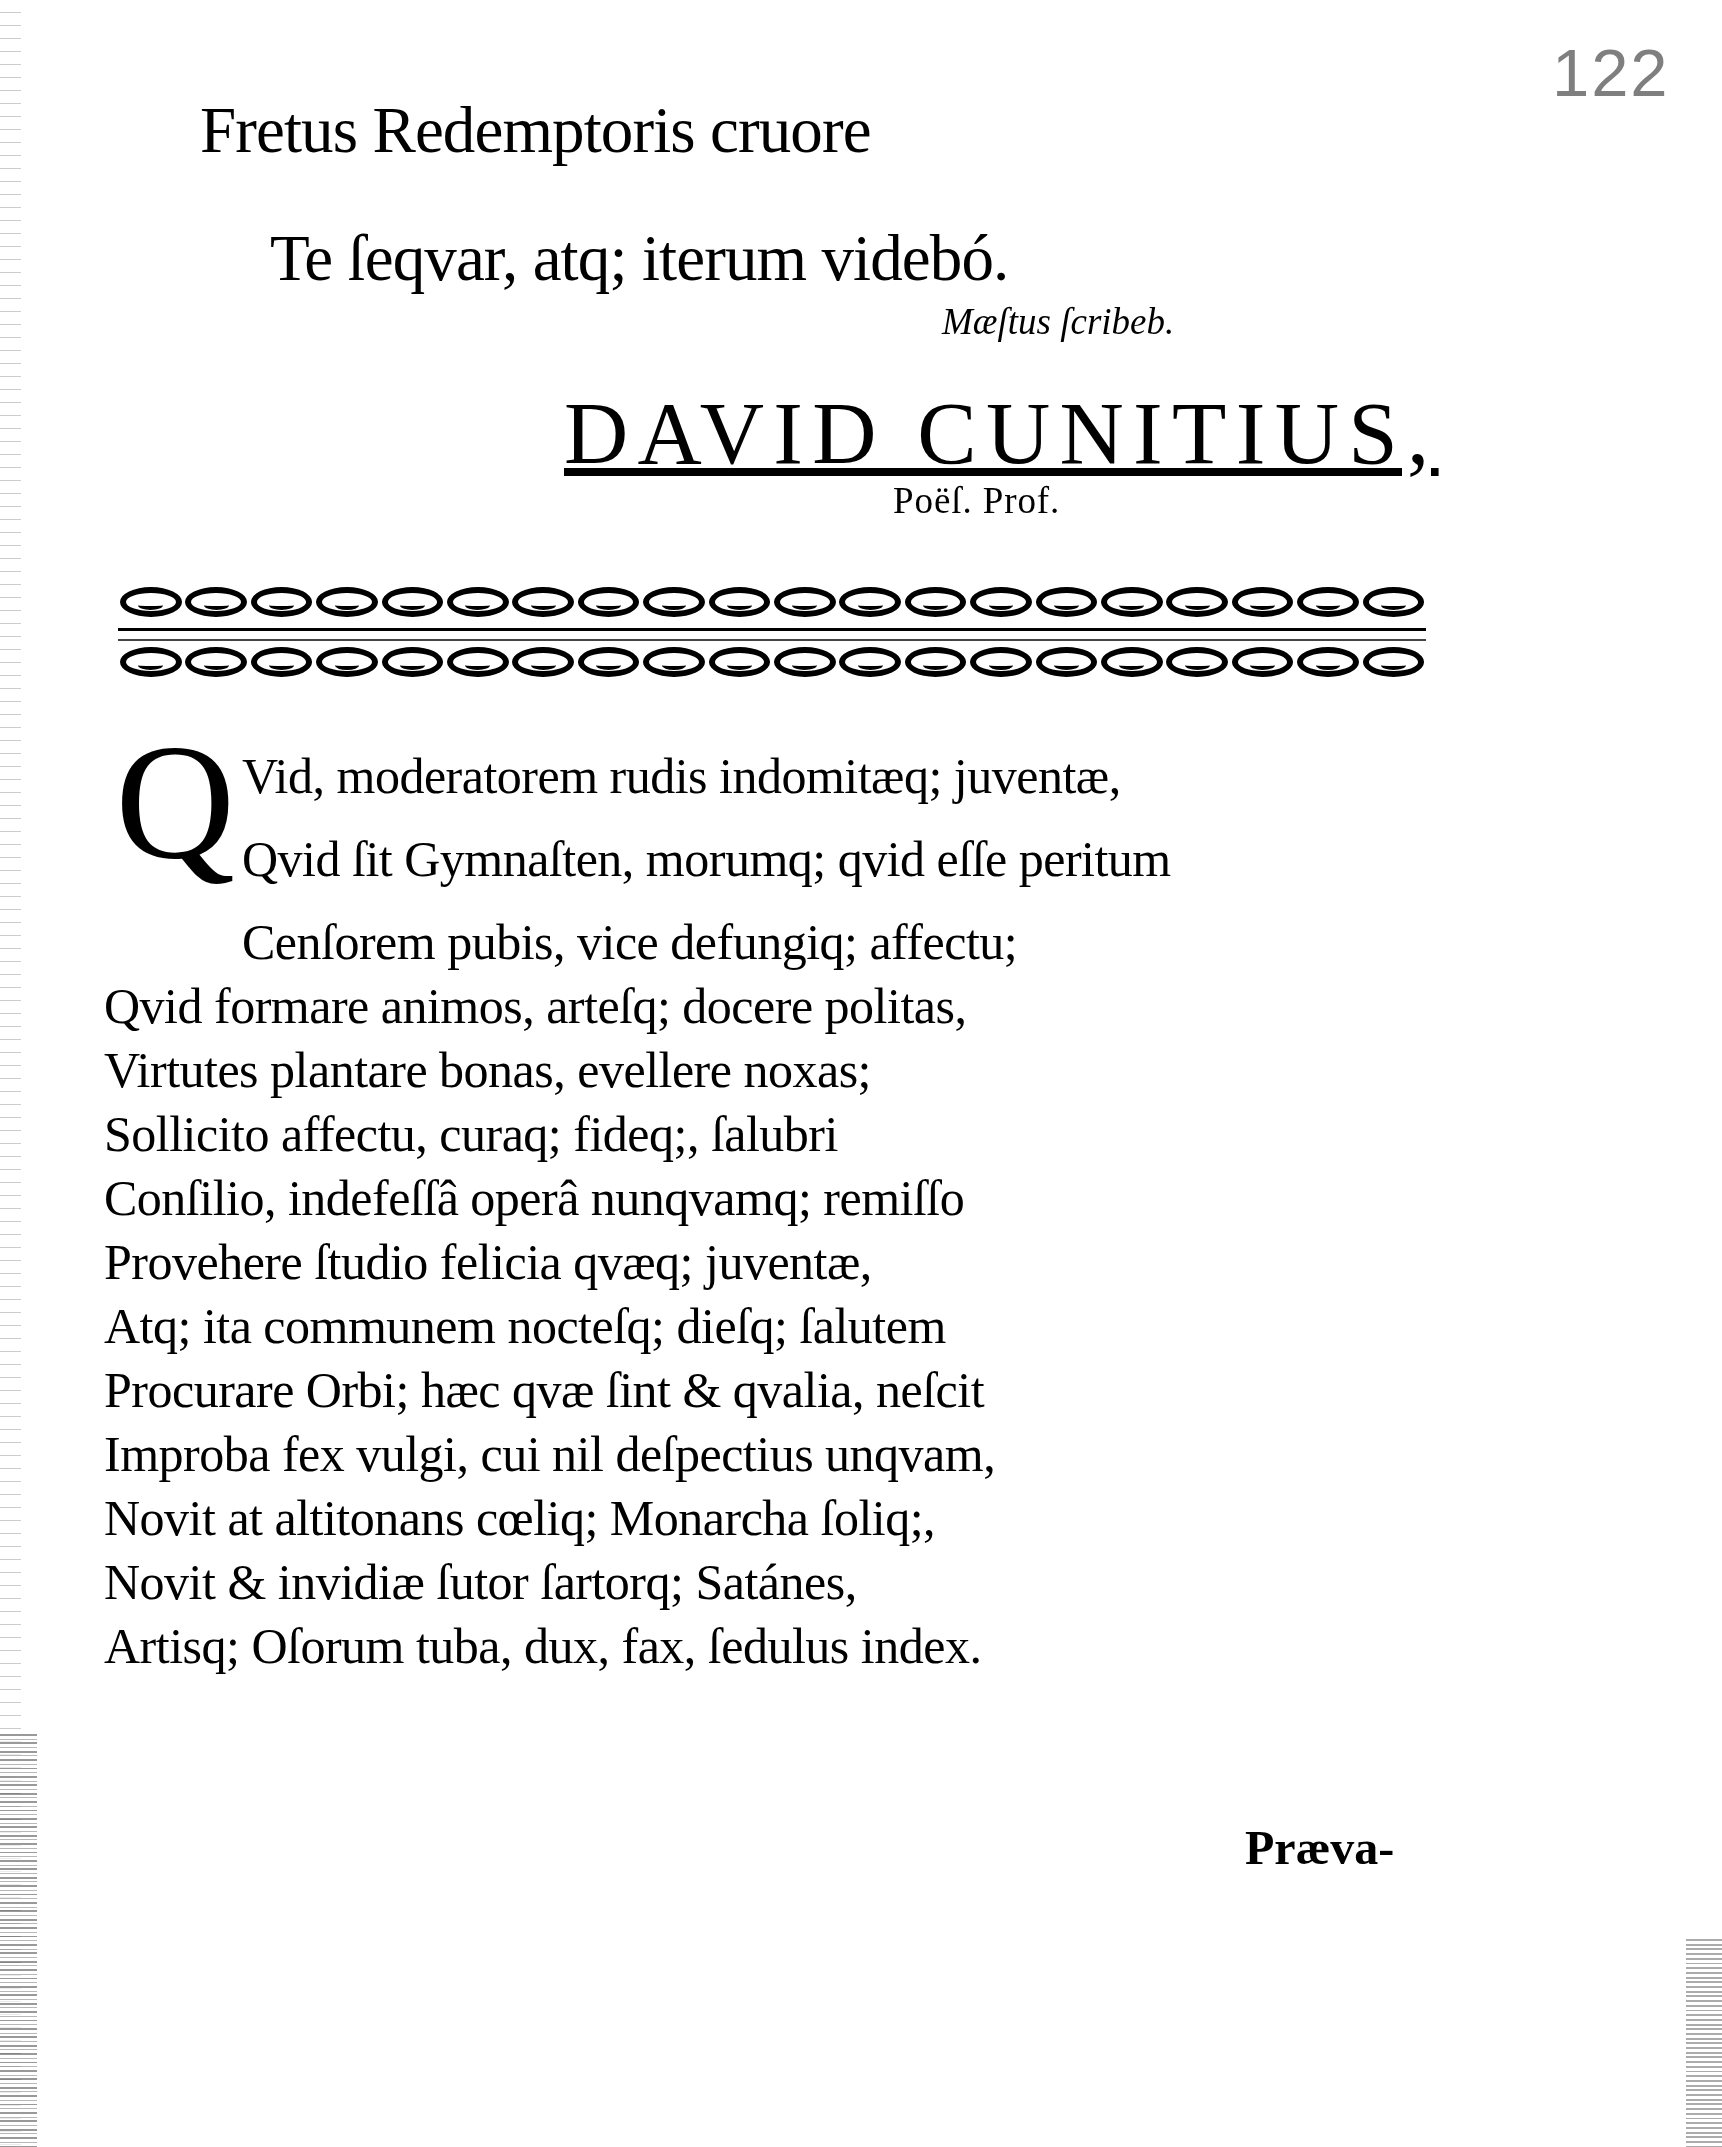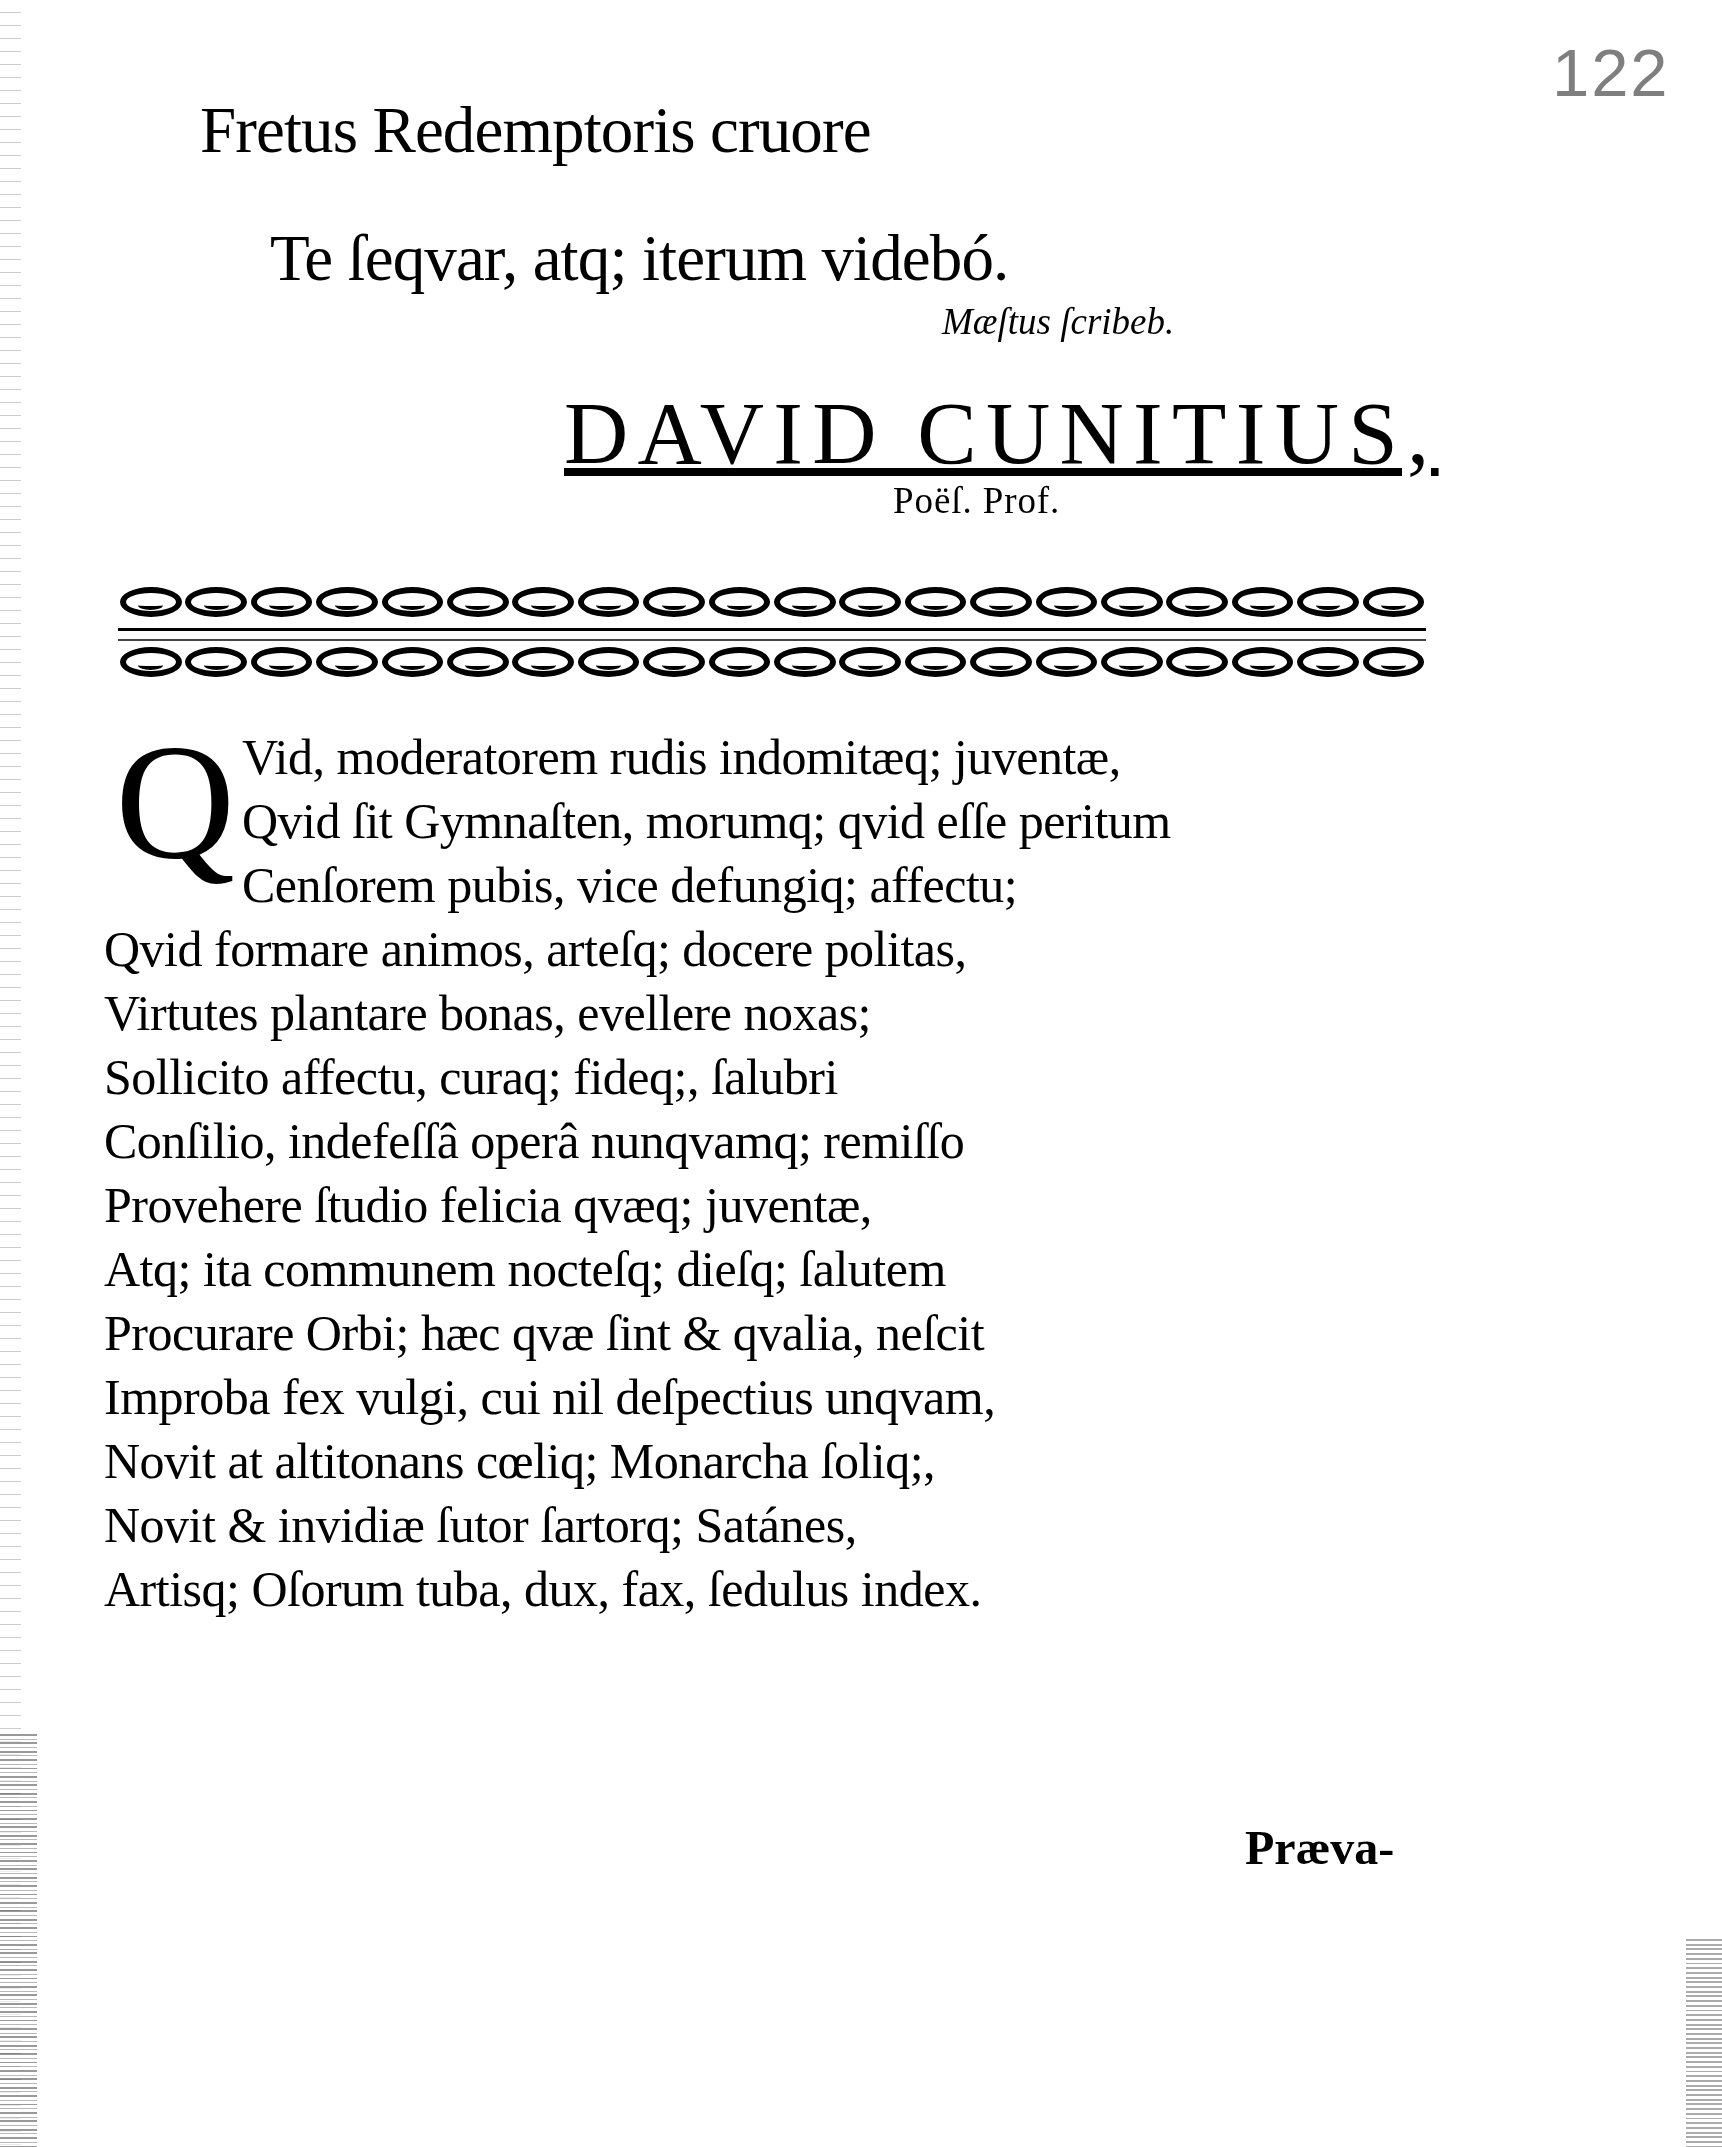--- a/index.html
+++ b/index.html
@@ -56,21 +56,21 @@
     content: ""; position: absolute; left: 25%; right: 25%; top: 7.5px; height: 5.6px; border-bottom: 4.7px solid #000; border-radius: 0 0 50% 50%;
   }
   .orn-rule { position: absolute; left: 0; width: 100%; height: 2.8px; background: #000; }
   .orn-rule-1 { top: 41px; }
   .orn-rule-2 { top: 52px; height: 1.9px; background: #444; }
   .poem { position: absolute; left: 104px; top: 725px; width: 1324px; }
   .poem-line {
     font-family: "Liberation Serif", serif; font-size: 50px; line-height: 64px; height: 64px;
     white-space: nowrap; letter-spacing: -0.5px;
   }
-  .poem-line.indent { padding-left: 138px; }
+  .poem-line.indent { padding-left: 138px; margin-top: 19px; }
   .dropcap {
     position: absolute; left: 11.2px; top: -7.5px; font-family: "Liberation Serif", serif; font-size: 166px; line-height: 166px;
   }
   .catchword {
     position: absolute; left: 1245px; top: 1820px; font-family: "Liberation Serif", serif; font-size: 48px;
     font-weight: bold; white-space: nowrap; text-align: center;
   }
 </style>
 </head>
 <body>

